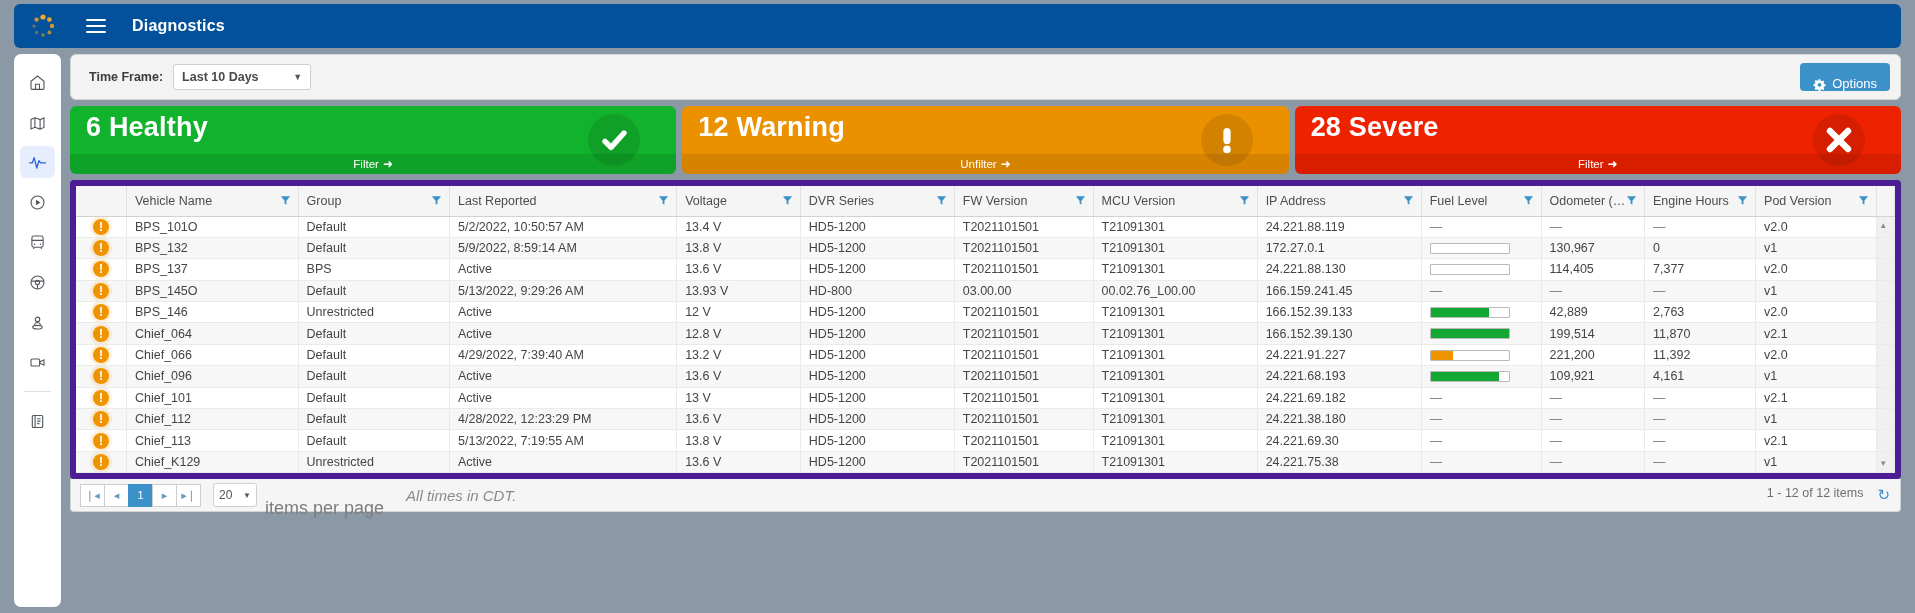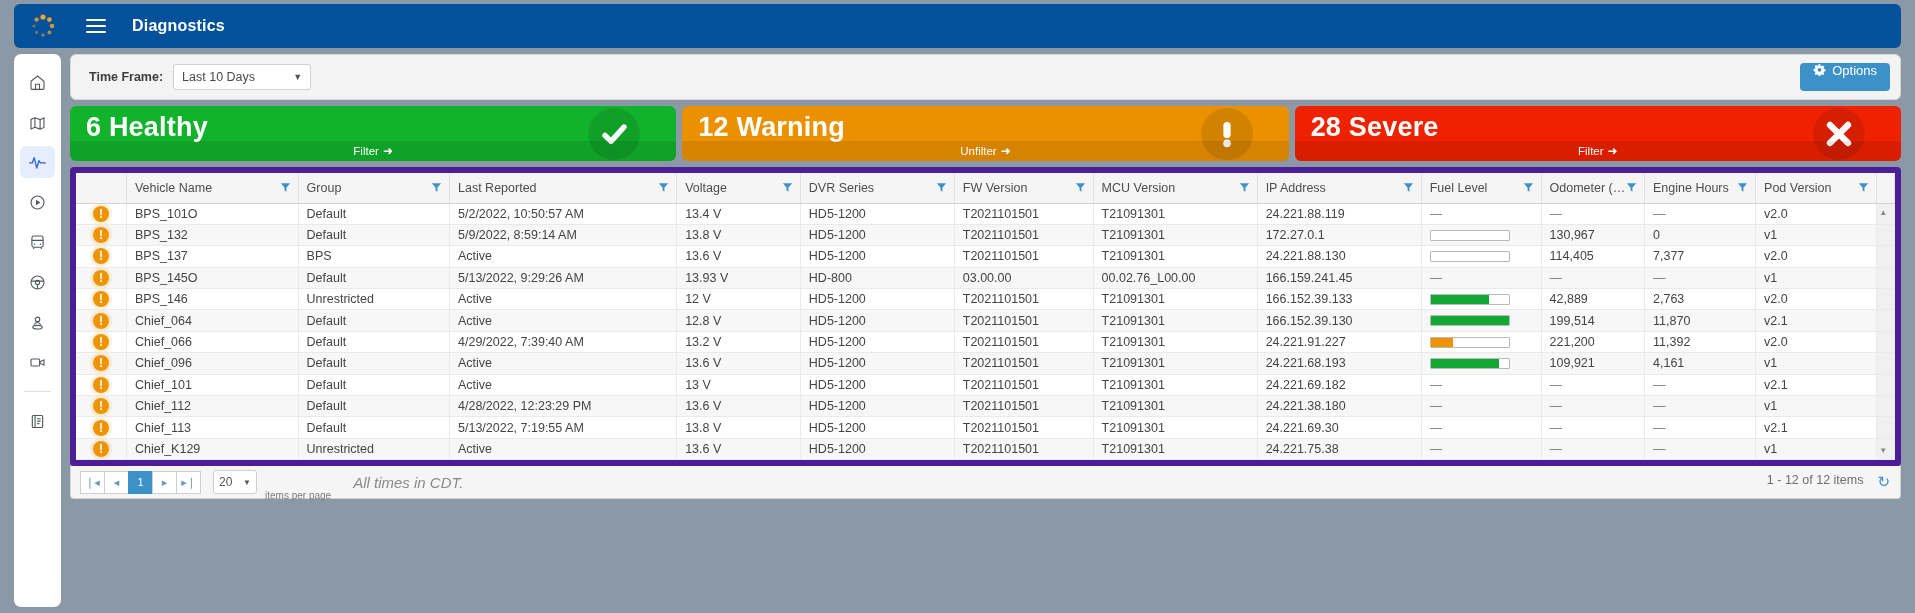--- a/index.html
+++ b/index.html
@@ -51,32 +51,33 @@
     background: #f3f3f3; border: 1px solid #d6d6d6; border-radius: 6px;
     height: 46px; display: flex; align-items: center; padding: 0 10px;
     position: relative;
   }
   .tf-label { font-size: 12.5px; font-weight: bold; color: #3c3c3c; margin-left: 8px; text-align: center; }
   .tf-select {
     margin-left: 10px; width: 138px; height: 26px; background: #fff;
     border: 1px solid #cfcfcf; border-radius: 3px; display: flex;
     align-items: center; padding: 0 8px; font-size: 12.5px; color: #4a4a4a;
     cursor: pointer;
+    font-weight: bold;
   }
   .tf-select .caret { margin-left: auto; font-size: 9px; color: #555; }
   .options-btn {
     margin-left: auto; background: #3d91c9; color: #fff; border: none;
     height: 28px; border-radius: 4px; padding: 0 13px; font-size: 13px;
-    display: flex; align-items: flex-start; gap: 6px; cursor: pointer;
+    display: flex; align-items: flex-end; gap: 6px; cursor: pointer;
   }
 
   
   .cards { display: flex; gap: 6px; margin-top: 6px; }
   .card {
-    flex: 1; height: 55px; border-radius: 6px; position: relative;
+    flex: 1; height: 68px; border-radius: 6px; position: relative;
     overflow: hidden; cursor: pointer; padding-left: 44px;
   }
   .card .big { position: absolute; left: 16px; top: 6px; color: #fff;
     font-size: 27px; font-weight: bold; letter-spacing: .2px; z-index: 3; }
   .card .strip {
     position: absolute; left: 0; right: 0; bottom: 0; height: 20px;
     display: flex; align-items: center; justify-content: center;
     color: #fff; font-size: 11.5px; z-index: 3;
   }
   .card .strip .arr { margin-left: 4px; font-size: 12px; }
@@ -147,21 +148,21 @@
     font-size: 11px; color: #6699bb; margin-left: -1px; cursor: pointer;
   }
   .pg.cur { background: #3d91c9; color: #fff; border-color: #3d91c9; }
   .ipp {
     margin-left: 12px; width: 44px; height: 24px; background: #fff;
     border: 1px solid #cfcfcf; border-radius: 3px; display: flex;
     align-items: center; padding: 0 5px; font-size: 12px; color: #555;
     cursor: pointer;
   }
   .ipp .caret { margin-left: auto; font-size: 8px; }
-  .ipp-label { margin-left: 8px; font-size: 10px; color: #7d7d7d; margin-top: 26px; }
+  .ipp-label { margin-left: 8px; font-size: 18px; color: #7d7d7d; margin-top: 26px; }
   .tz { margin-left: 22px; font-size: 15px; color: #8a8a8a; font-style: italic; }
   .foot-right { margin-left: auto; display: flex; gap: 14px; }
   .count { font-size: 12.5px; color: #6e6e6e; }
   .refresh { color: #3d91c9; font-size: 15px; cursor: pointer; }
 </style>
 </head>
 <body>
 
 <div class="topbar">
   <div class="brand-logo">

